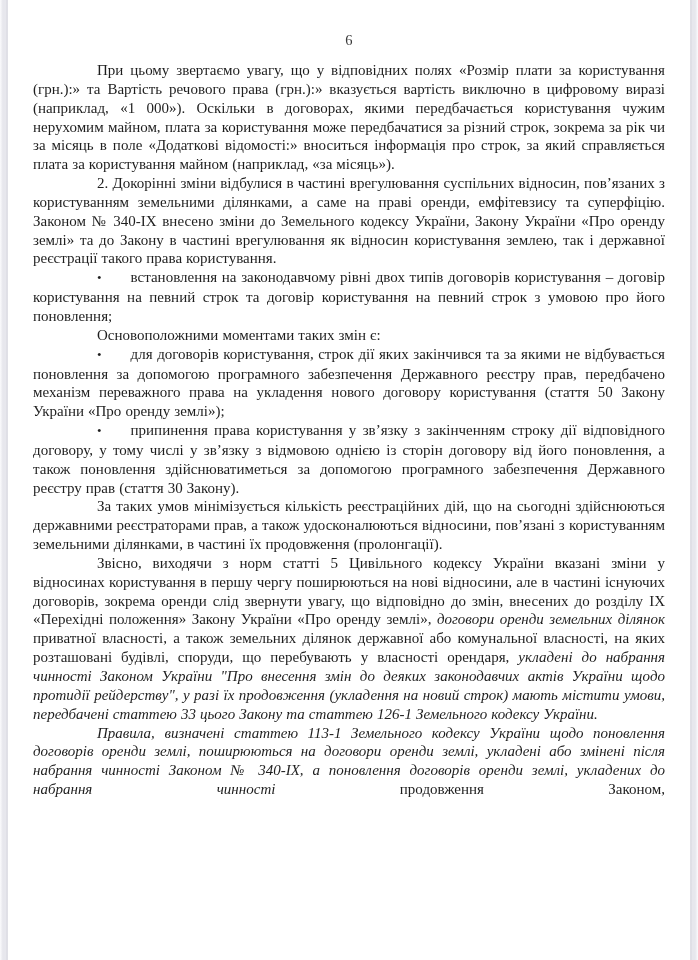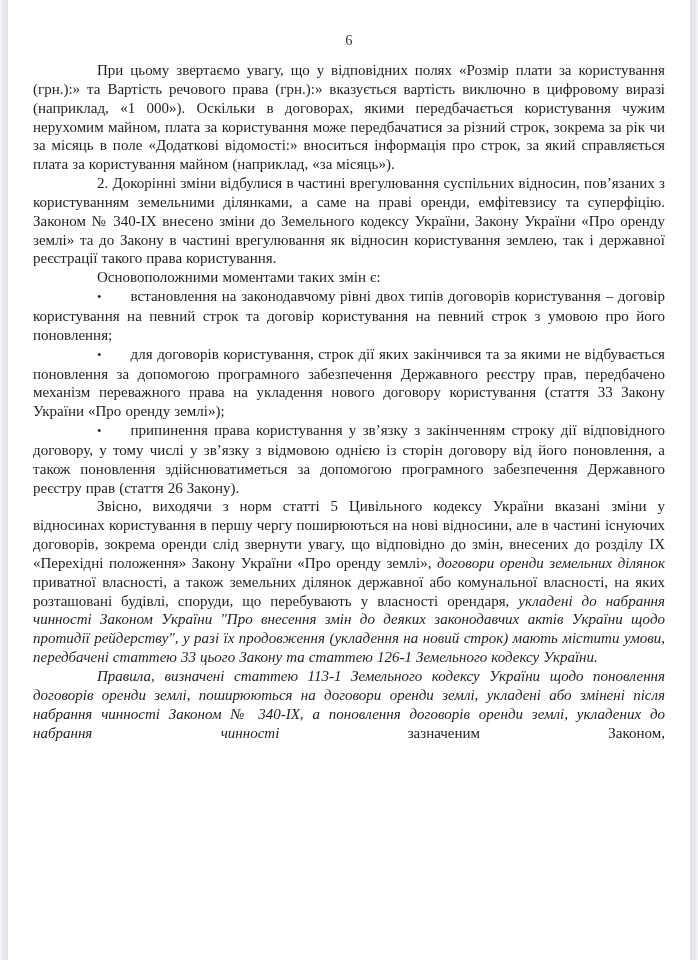--- a/index.html
+++ b/index.html
@@ -81,27 +81,28 @@
   <div class="edge right"></div>
 
   <div class="page-number">6</div>
 
   <div class="content">
 
     <p><span>При цьому звертаємо увагу, що у відповідних полях «Розмір плати за користування (грн.):» та Вартість речового права (грн.):» вказується вартість виключно в цифровому виразі (наприклад, «1 000»). Оскільки в договорах, якими передбачається користування чужим нерухомим майном, плата за користування може передбачатися за різний строк, зокрема за рік чи за місяць в поле «Додаткові відомості:» вноситься інформація про строк, за який справляється плата за користування майном (наприклад, «за місяць»).</span></p>
 
     <p><span>2. Докорінні зміни відбулися в частині врегулювання суспільних відносин, пов’язаних з користуванням земельними ділянками, а саме на праві оренди, емфітевзису та суперфіцію. Законом № 340-ІХ внесено зміни до Земельного кодексу України, Закону України «Про оренду землі» та до Закону в частині врегулювання як відносин користування землею, так і державної реєстрації такого права користування.</span></p>
 
+    <p><span class="bullet-glyph">•</span><span>встановлення на законодавчому рівні двох типів договорів користування – договір користування на певний строк та договір користування на певний строк з умовою про його поновлення;</span></p>
+
     <p><span>Основоположними моментами таких змін є:</span></p>
 
-    <p><span class="bullet-glyph">•</span><span>встановлення на законодавчому рівні двох типів договорів користування – договір користування на певний строк та договір користування на певний строк з умовою про його поновлення;</span></p>
+    <p><span class="bullet-glyph">•</span><span>для договорів користування, строк дії яких закінчився та за якими не відбувається поновлення за допомогою програмного забезпечення Державного реєстру прав, передбачено механізм переважного права на укладення нового договору користування (стаття 50 Закону України «Про оренду землі»);</span></p>
 
-    <p><span class="bullet-glyph">•</span><span>для договорів користування, строк дії яких закінчився та за якими не відбувається поновлення за допомогою програмного забезпечення Державного реєстру прав, передбачено механізм переважного права на укладення нового договору користування (стаття 33 Закону України «Про оренду землі»);</span></p>
+    <p><span class="bullet-glyph">•</span><span>припинення права користування у зв’язку з закінченням строку дії відповідного договору, у тому числі у зв’язку з відмовою однією із сторін договору від його поновлення, а також поновлення здійснюватиметься за допомогою програмного забезпечення Державного реєстру прав (стаття 30 Закону).</span></p>
 
-    <p><span class="bullet-glyph">•</span><span>припинення права користування у зв’язку з закінченням строку дії відповідного договору, у тому числі у зв’язку з відмовою однією із сторін договору від його поновлення, а також поновлення здійснюватиметься за допомогою програмного забезпечення Державного реєстру прав (стаття 26 Закону).</span></p>
-
+    <p><span>За таких умов мінімізується кількість реєстраційних дій, що на сьогодні здійснюються державними реєстраторами прав, а також удосконалюються відносини, пов’язані з користуванням земельними ділянками, в частині їх продовження (пролонгації).</span></p>
 
     <p><span>Звісно, виходячи з норм статті 5 Цивільного кодексу України вказані зміни у відносинах користування в першу чергу поширюються на нові відносини, але в частині існуючих договорів, зокрема оренди слід звернути увагу, що відповідно до змін, внесених до розділу ІХ «Перехідні положення» Закону України «Про оренду землі», </span><span class="i">договори оренди земельних ділянок</span><span> приватної власності, а також земельних ділянок державної або комунальної власності, на яких розташовані будівлі, споруди, що перебувають у власності орендаря, </span><span class="i">укладені до набрання чинності Законом України "Про внесення змін до деяких законодавчих актів України щодо протидії рейдерству", у разі їх продовження (укладення на новий строк) мають містити умови, передбачені статтею 33 цього Закону та статтею 126-1 Земельного кодексу України.</span></p>
 
-    <p class="justify-last"><span class="i">Правила, визначені статтею 113-1 Земельного кодексу України щодо поновлення договорів оренди землі, поширюються на договори оренди землі, укладені або змінені після набрання чинності Законом № 340-ІХ, а поновлення договорів оренди землі, укладених до набрання чинності </span><span>зазначеним Законом,</span></p>
+    <p class="justify-last"><span class="i">Правила, визначені статтею 113-1 Земельного кодексу України щодо поновлення договорів оренди землі, поширюються на договори оренди землі, укладені або змінені після набрання чинності Законом № 340-ІХ, а поновлення договорів оренди землі, укладених до набрання чинності </span><span>продовження Законом,</span></p>
 
   </div>
 </div>
 
 </body></html>

